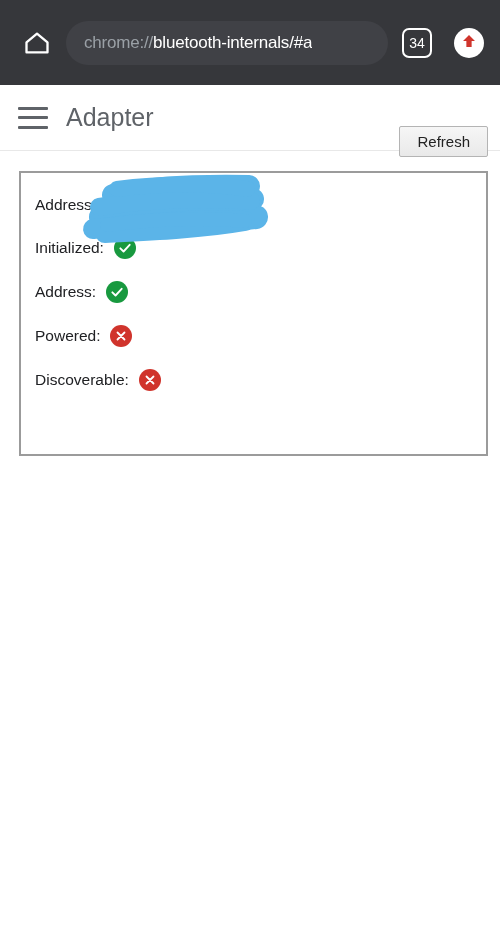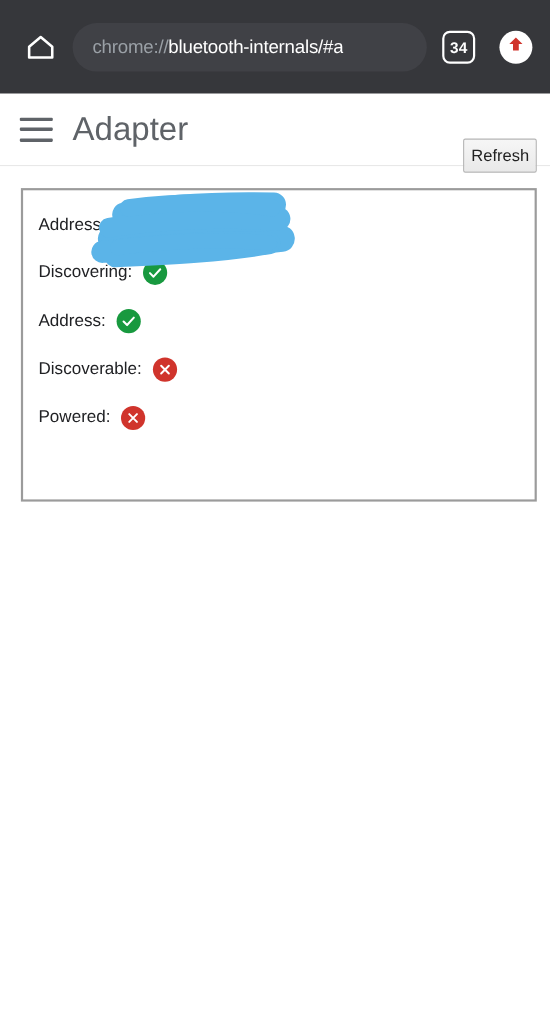--- a/index.html
+++ b/index.html
@@ -61,21 +61,21 @@
     flex: 0 0 auto;
     width: 30px;
     height: 30px;
     border: 2.5px solid #ffffff;
     border-radius: 7px;
     display: flex;
     align-items: center;
     justify-content: center;
     color: #ffffff;
     font-size: 14px;
-    font-weight: bold;
+    font-weight: normal;
     cursor: pointer;
     margin-right: 22px;
   }
 
   .update-btn {
     flex: 0 0 auto;
     width: 30px;
     height: 30px;
     border-radius: 50%;
     background: #ffffff;
@@ -113,32 +113,32 @@
   .hamburger span {
     display: block;
     height: 3px;
     width: 100%;
     background: #5f6368;
     border-radius: 1px;
   }
 
   .page-title {
     margin-left: 18px;
-    font-size: 30px;
+    font-size: 25px;
     color: #5f6368;
     font-weight: normal;
     flex: 1 1 auto;
   }
 
   .refresh-btn {
     flex: 0 0 auto;
     font-family: "Liberation Sans", sans-serif;
     font-size: 15px;
     color: #222222;
-    padding: 6px 6px;
+    padding: 6px 17px;
     background: linear-gradient(#f6f6f6, #e9e9e9);
     border: 1px solid #b4b4b4;
     border-radius: 2px;
     cursor: pointer;
     margin-top: 47px;
   }
 
   
   .panel-wrap { padding: 20px 13px 0 19px; }
 
@@ -237,48 +237,48 @@
   <div class="panel-wrap">
     <div class="adapter-panel">
 
       <div class="field-row tight">
         <span class="field-label">Address:</span>
         <span class="field-value"></span>
       </div>
 
 
       <div class="field-row status" style="margin-top:6px">
-        <span class="field-label">Discovering:</span>
+        <span class="field-label">Initialized:</span>
         <span class="badge yes">
           <svg width="14" height="14" viewBox="0 0 24 24" fill="none" stroke="#ffffff" stroke-width="3.2" stroke-linecap="round" stroke-linejoin="round">
             <path d="M4 12.5 L9.5 18 L20 6.5"></path>
           </svg>
         </span>
       </div>
 
       <div class="field-row status">
         <span class="field-label">Address:</span>
         <span class="badge yes">
           <svg width="14" height="14" viewBox="0 0 24 24" fill="none" stroke="#ffffff" stroke-width="3.2" stroke-linecap="round" stroke-linejoin="round">
             <path d="M4 12.5 L9.5 18 L20 6.5"></path>
           </svg>
         </span>
       </div>
 
       <div class="field-row status">
-        <span class="field-label">Discoverable:</span>
+        <span class="field-label">Powered:</span>
         <span class="badge no">
           <svg width="12" height="12" viewBox="0 0 24 24" fill="none" stroke="#ffffff" stroke-width="3.6" stroke-linecap="round">
             <path d="M5 5 L19 19 M19 5 L5 19"></path>
           </svg>
         </span>
       </div>
 
       <div class="field-row status">
-        <span class="field-label">Powered:</span>
+        <span class="field-label">Discoverable:</span>
         <span class="badge no">
           <svg width="12" height="12" viewBox="0 0 24 24" fill="none" stroke="#ffffff" stroke-width="3.6" stroke-linecap="round">
             <path d="M5 5 L19 19 M19 5 L5 19"></path>
           </svg>
         </span>
       </div>
 
 
       <svg class="redaction" viewBox="0 0 469 120">
         <g fill="none" stroke="#5bb4e8" stroke-linecap="round" stroke-linejoin="round">

